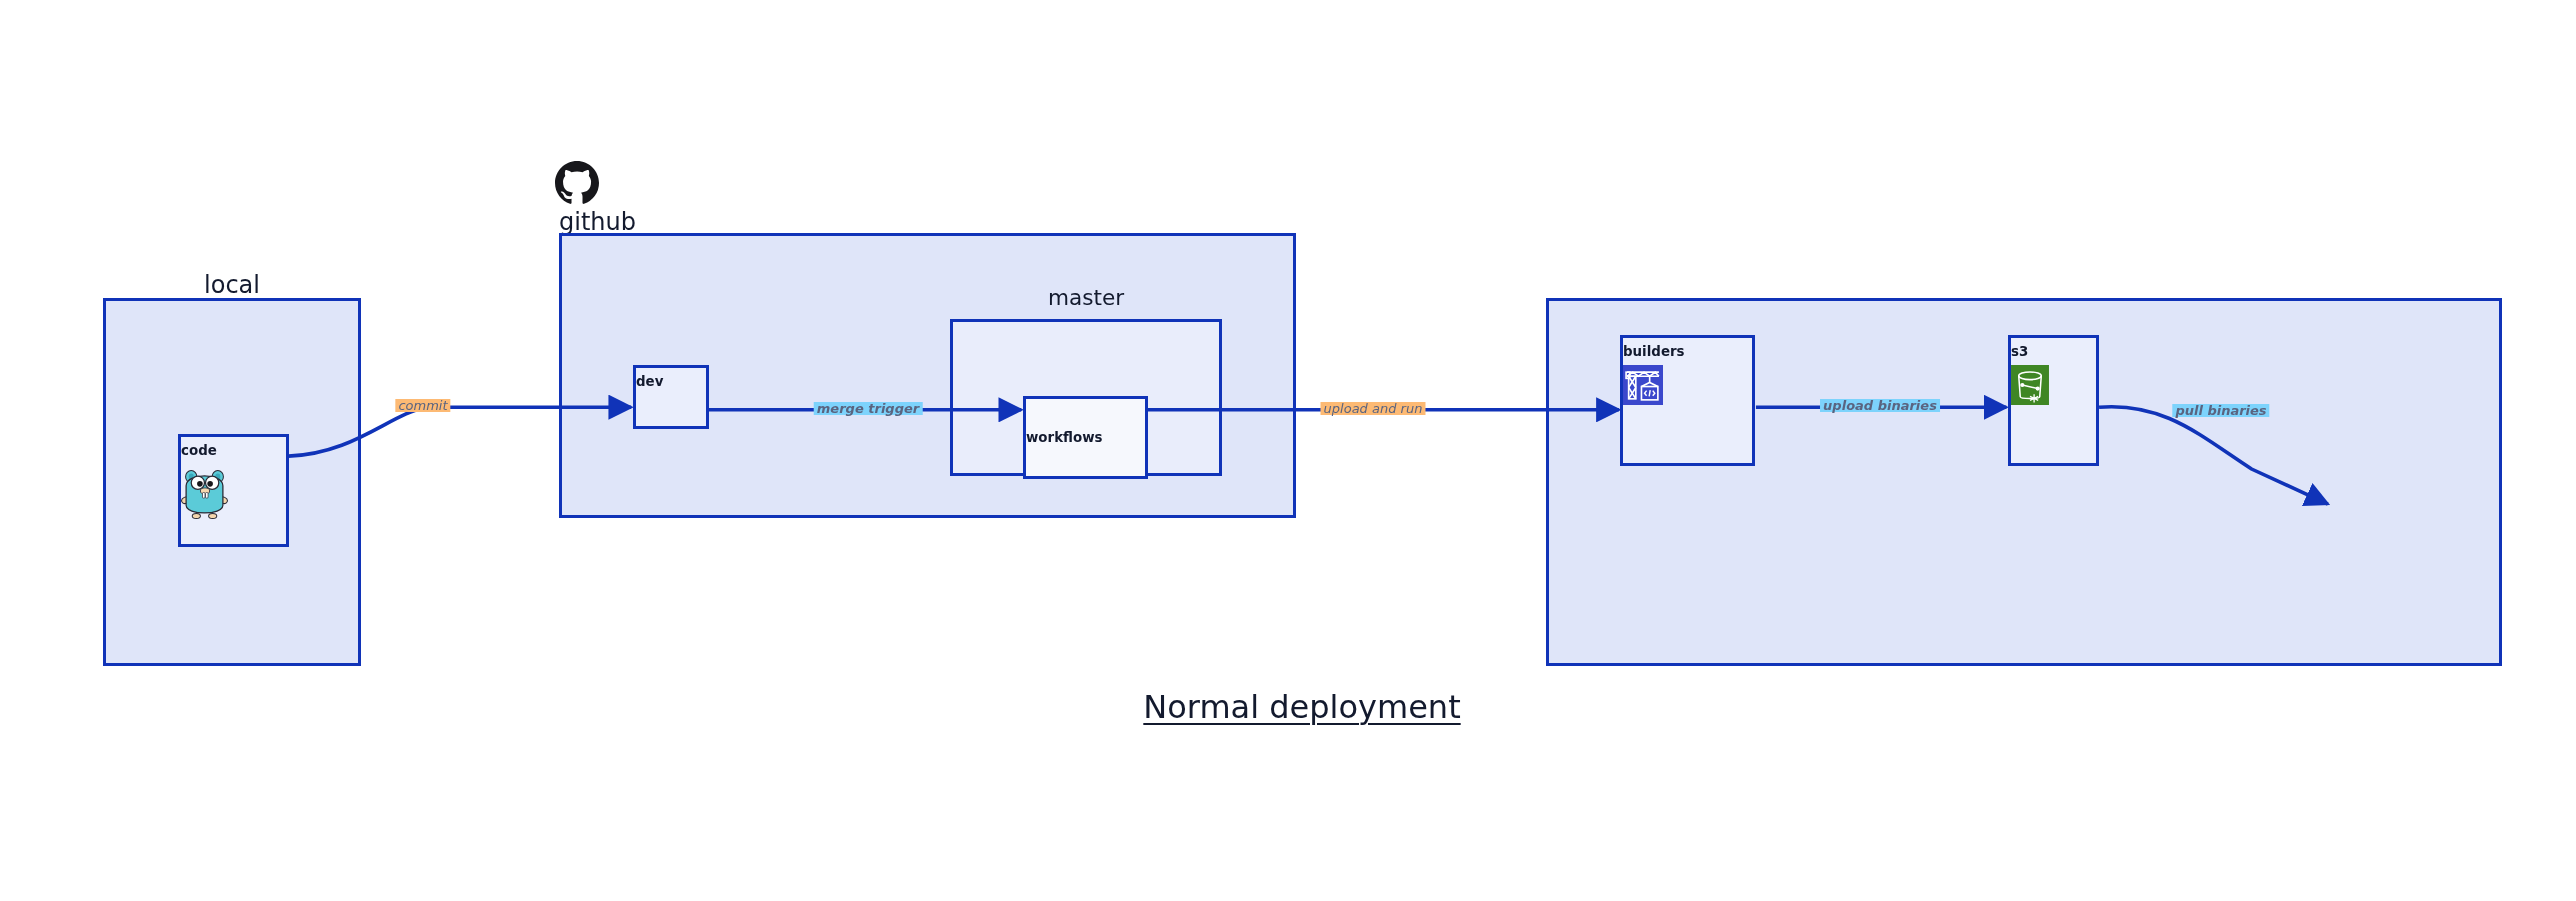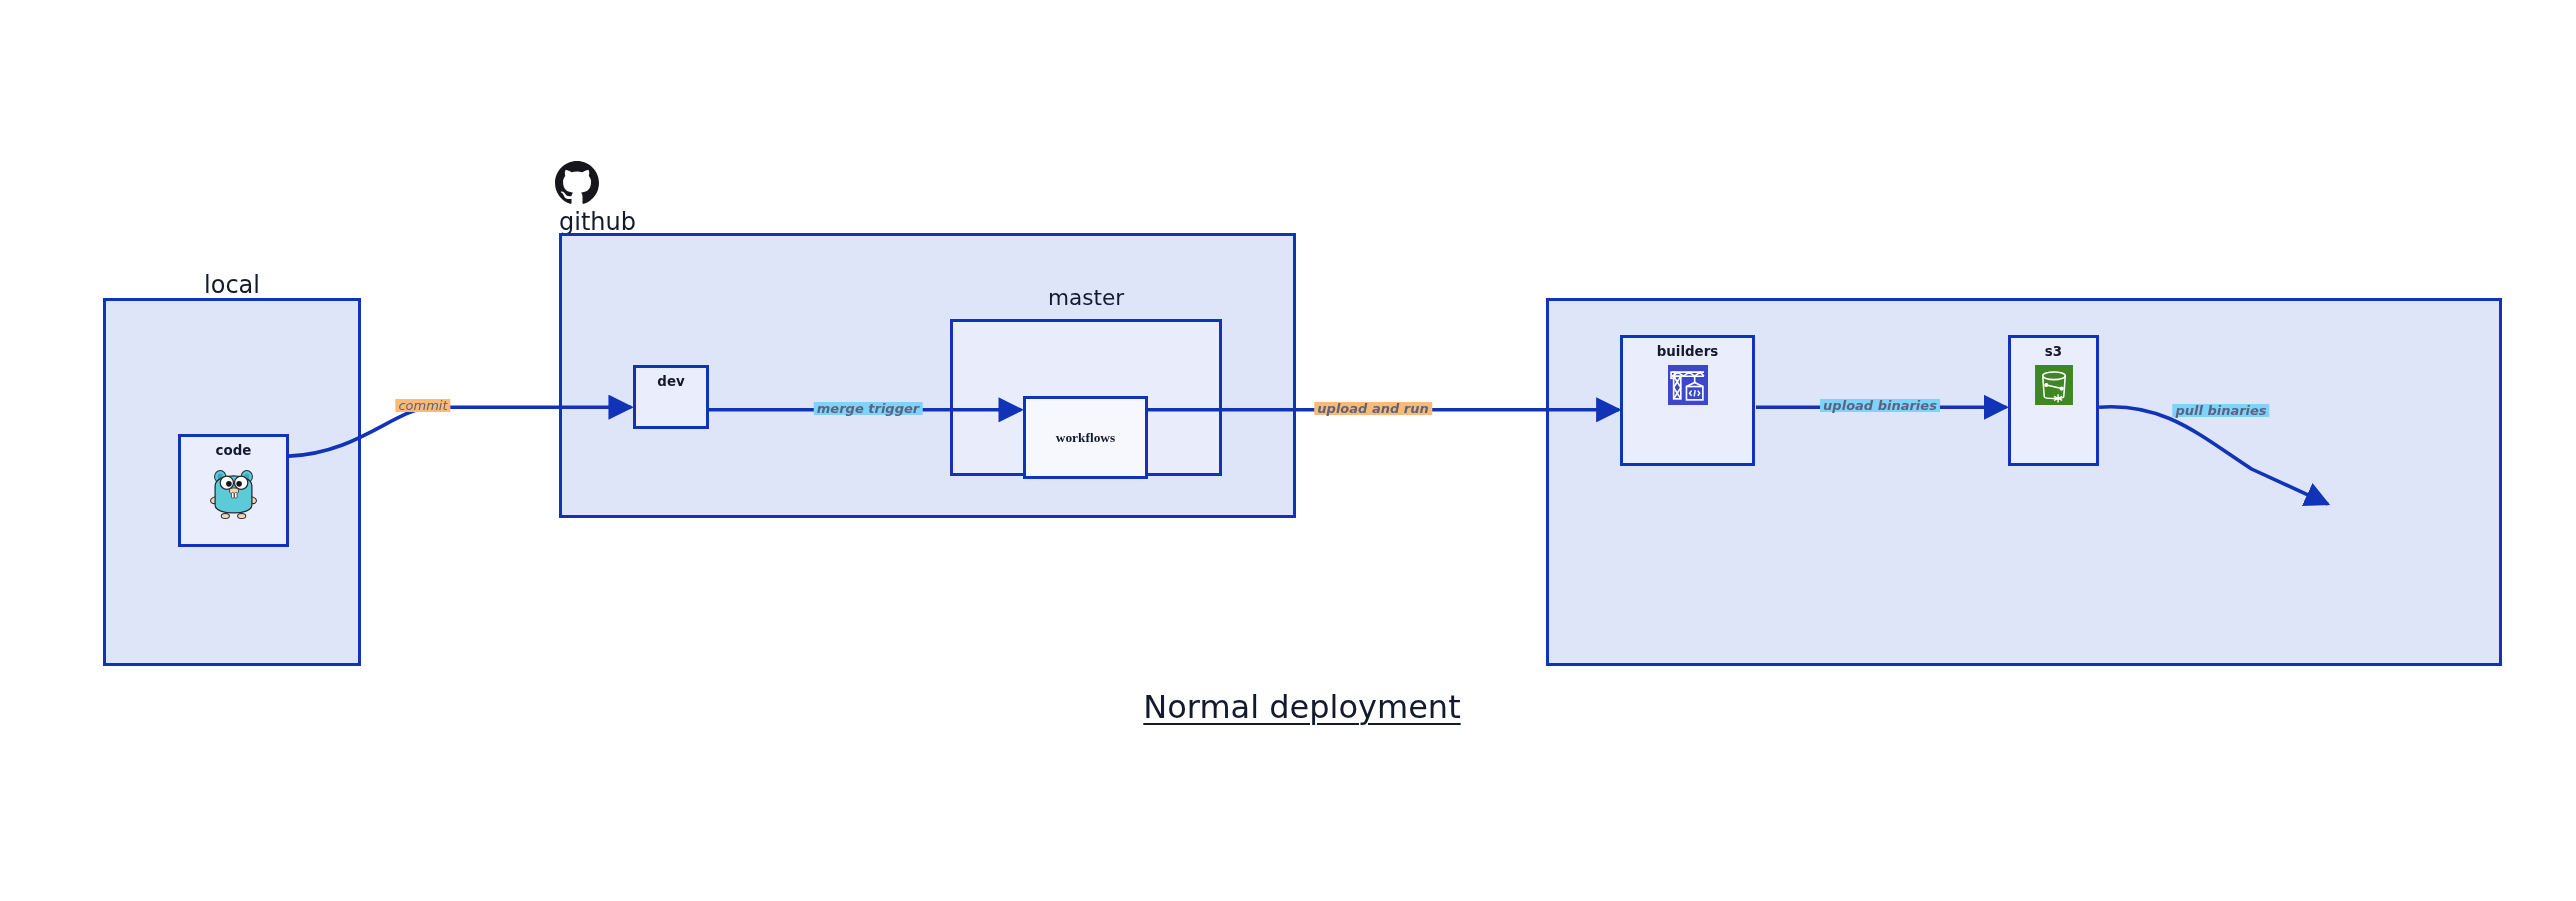--- a/index.html
+++ b/index.html
@@ -42,21 +42,21 @@
   }
 
   
   .node {
     position: absolute;
     background: #eaeefc;
     border: 3.1px solid #1033b8;
     box-sizing: border-box;
     display: flex;
     flex-direction: column;
-    align-items: center;
+    align-items: flex-start;
   }
   .node.light { background: #f6f8fd; }
   .node-label {
     color: #131a2e;
     font-weight: bold;
     font-size: 13.4px;
     line-height: 1;
     margin-top: 7.2px;
     white-space: nowrap;
   }
@@ -160,21 +160,21 @@
   <div class="group" style="left:559px; top:233px; width:737px; height:285px;"></div>
 
   <div class="group-label" style="left:950px; top:287px; width:272px; text-align:center; font-size:21.6px;">master</div>
   <div class="subgroup" style="left:950px; top:319px; width:272px; height:157px;"></div>
 
   <div class="node" style="left:633px; top:365px; width:76px; height:64px;">
     <span class="node-label">dev</span>
   </div>
 
   <div class="node light" style="left:1023px; top:396px; width:125px; height:83px; justify-content:center;">
-    <span class="node-label" style="margin-top:0;font-family:Liberation Serif, serif;">workflows</span>
+    <span class="node-label" style="margin-top:0;">workflows</span>
   </div>
 
   <div class="group-label" style="left:1546px; top:273px; width:956px; text-align:center;margin-top:47px;">aws</div>
   <div class="group" style="left:1546px; top:298px; width:956px; height:368px;"></div>
 
   <div class="node" style="left:1620px; top:335px; width:135px; height:131px;">
     <span class="node-label">builders</span>
     <span class="node-icon">
       <svg width="40" height="40" viewBox="0 0 78 78">
         <rect x="0" y="0" width="78" height="78" fill="#3b48cc"></rect>
@@ -233,21 +233,21 @@
       <path d="M3408 790 L3894 790" marker-end="url(#ah)"></path>
 
       <path d="M4074 790 C4200 780 4270 845 4370 910 L4518 978" marker-end="url(#ah)"></path>
     </g>
   </svg>
 
   <div class="edge-label" style="left:423px; top:399px; transform:translate(-50%,0);">commit</div>
 
   <div class="edge-label on-group" style="left:868px; top:402px; transform:translate(-50%,0);">merge trigger</div>
 
-  <div class="edge-label" style="left:1373px; top:402px; transform:translate(-50%,0);font-weight:bold;">upload and run</div>
+  <div class="edge-label" style="left:1373px; top:402px; transform:translate(-50%,0);">upload and run</div>
 
   <div class="edge-label on-group" style="left:1880px; top:399px; transform:translate(-50%,0);">upload binaries</div>
 
   <div class="edge-label on-group" style="left:2221px; top:404px; transform:translate(-50%,0);">pull binaries</div>
 
   <div id="caption">Normal deployment</div>
 
 </div>
 
 

